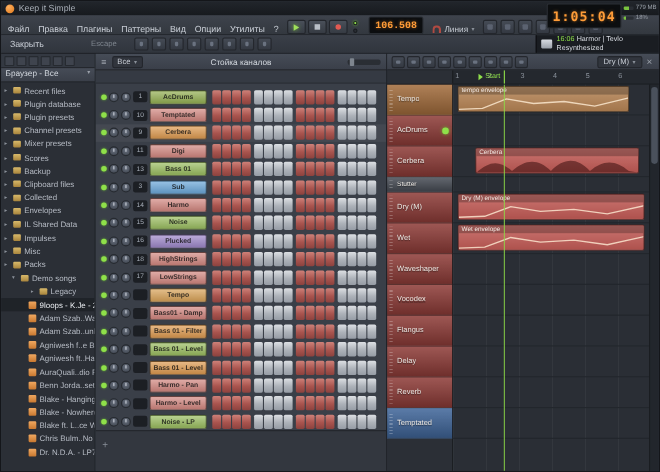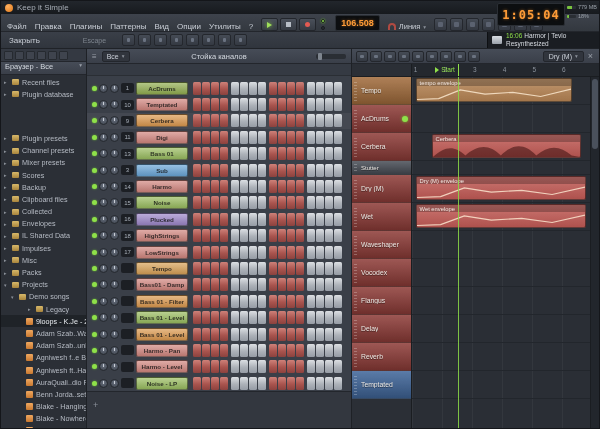--- a/index.html
+++ b/index.html
@@ -24,21 +24,21 @@
   .menus{display:flex;gap:8px}
   .menu-item{font-size:8px;color:#c9ced6;cursor:default;white-space:nowrap}
   .transport{display:flex;gap:2px;align-items:center}
   .tbtn{width:17px;height:13px;background:linear-gradient(#4a505a,#363b43);border:1px solid #23262c;border-radius:2px;display:flex;align-items:center;justify-content:center;padding:0}
   .tri{width:0;height:0;border-left:5px solid #9fe05a;border-top:3.5px solid transparent;border-bottom:3.5px solid transparent;filter:drop-shadow(0 0 2px #7fc040)}
   .sqi{width:5px;height:5px;background:#b8bec6}
   .cii{width:5px;height:5px;border-radius:50%;background:#e25a52}
   .patsong{width:9px;height:13px;display:flex;flex-direction:column;justify-content:space-around;align-items:center}
   .patsong i{width:4px;height:4px;border-radius:50%;background:#2a2e34;border:1px solid #1a1d21}
   .patsong i:first-child{background:#8fe04a;box-shadow:0 0 2px #6bbf2f}
-  .lcd.tempo{background:#0c0e10;border:1px solid #2a2e34;border-radius:2px;color:#ff9c38;font-family:Liberation Sans, sans-serif;font-size:9px;font-weight:bold;padding:2px 5px;text-shadow:0 0 3px rgba(255,150,40,.5)}
+  .lcd.tempo{background:#0c0e10;border:1px solid #2a2e34;border-radius:2px;color:#ff9c38;font-family:Liberation Mono, monospace;font-size:9px;font-weight:bold;padding:2px 5px;text-shadow:0 0 3px rgba(255,150,40,.5)}
   .snap{display:flex;align-items:center;gap:3px;font-size:7.5px;color:#c9ced6}
   .magnet{width:8px;height:7px;border:2px solid #b04a42;border-bottom:none;border-radius:4px 4px 0 0;display:block}
   .dd{font-size:5.5px;color:#8a9099;font-weight:normal}
   .toggles{display:flex;gap:3px}
   .toggle{width:13px;height:13px;background:linear-gradient(#454b55,#343942);border:1px solid #24272d;border-radius:2px;position:relative}
   .toggle::after{content:"";position:absolute;inset:3px;background:#5b6270;border-radius:1px}
 
   
   .toolbar2{height:17px;background:linear-gradient(#3a3f48,#30353d);display:flex;align-items:center;padding:0 5px;border-bottom:1px solid #1f2227;position:relative}
   .closebtn{font-size:8px;color:#c9ced6;background:none;border:none;padding:0 3px}
@@ -233,21 +233,21 @@
           <div class="bitem" style="padding-left: 3px;">
             <b class="arrow">▸</b>
             <i class="fico"></i>
             <span class="blabel">Recent files</span>
           </div>
           <div class="bitem" style="padding-left: 3px;">
             <b class="arrow">▸</b>
             <i class="fico"></i>
             <span class="blabel">Plugin database</span>
           </div>
-          <div class="bitem" style="padding-left: 3px; margin-top: 32px;">
+          <div class="bitem" style="padding-left: 3px;">
             <b class="arrow">▸</b>
             <i class="fico"></i>
             <span class="blabel">Plugin presets</span>
           </div>
           <div class="bitem" style="padding-left: 3px;">
             <b class="arrow">▸</b>
             <i class="fico"></i>
             <span class="blabel">Channel presets</span>
           </div>
           <div class="bitem" style="padding-left: 3px;">
@@ -292,25 +292,20 @@
           </div>
           <div class="bitem" style="padding-left: 3px;">
             <b class="arrow">▸</b>
             <i class="fico"></i>
             <span class="blabel">Misc</span>
           </div>
           <div class="bitem" style="padding-left: 3px;">
             <b class="arrow">▸</b>
             <i class="fico"></i>
             <span class="blabel">Packs</span>
-          </div>
-          <div class="bitem" style="padding-left: 3px;">
-            <b class="arrow">▾</b>
-            <i class="fico"></i>
-            <span class="blabel">Projects</span>
           </div>
           <div class="bitem" style="padding-left: 10px;">
             <b class="arrow">▾</b>
             <i class="fico"></i>
             <span class="blabel">Demo songs</span>
           </div>
           <div class="bitem" style=" margin-left: 27px;">
             <b class="arrow">▸</b>
             <i class="fico"></i>
             <span class="blabel">Legacy</span>

